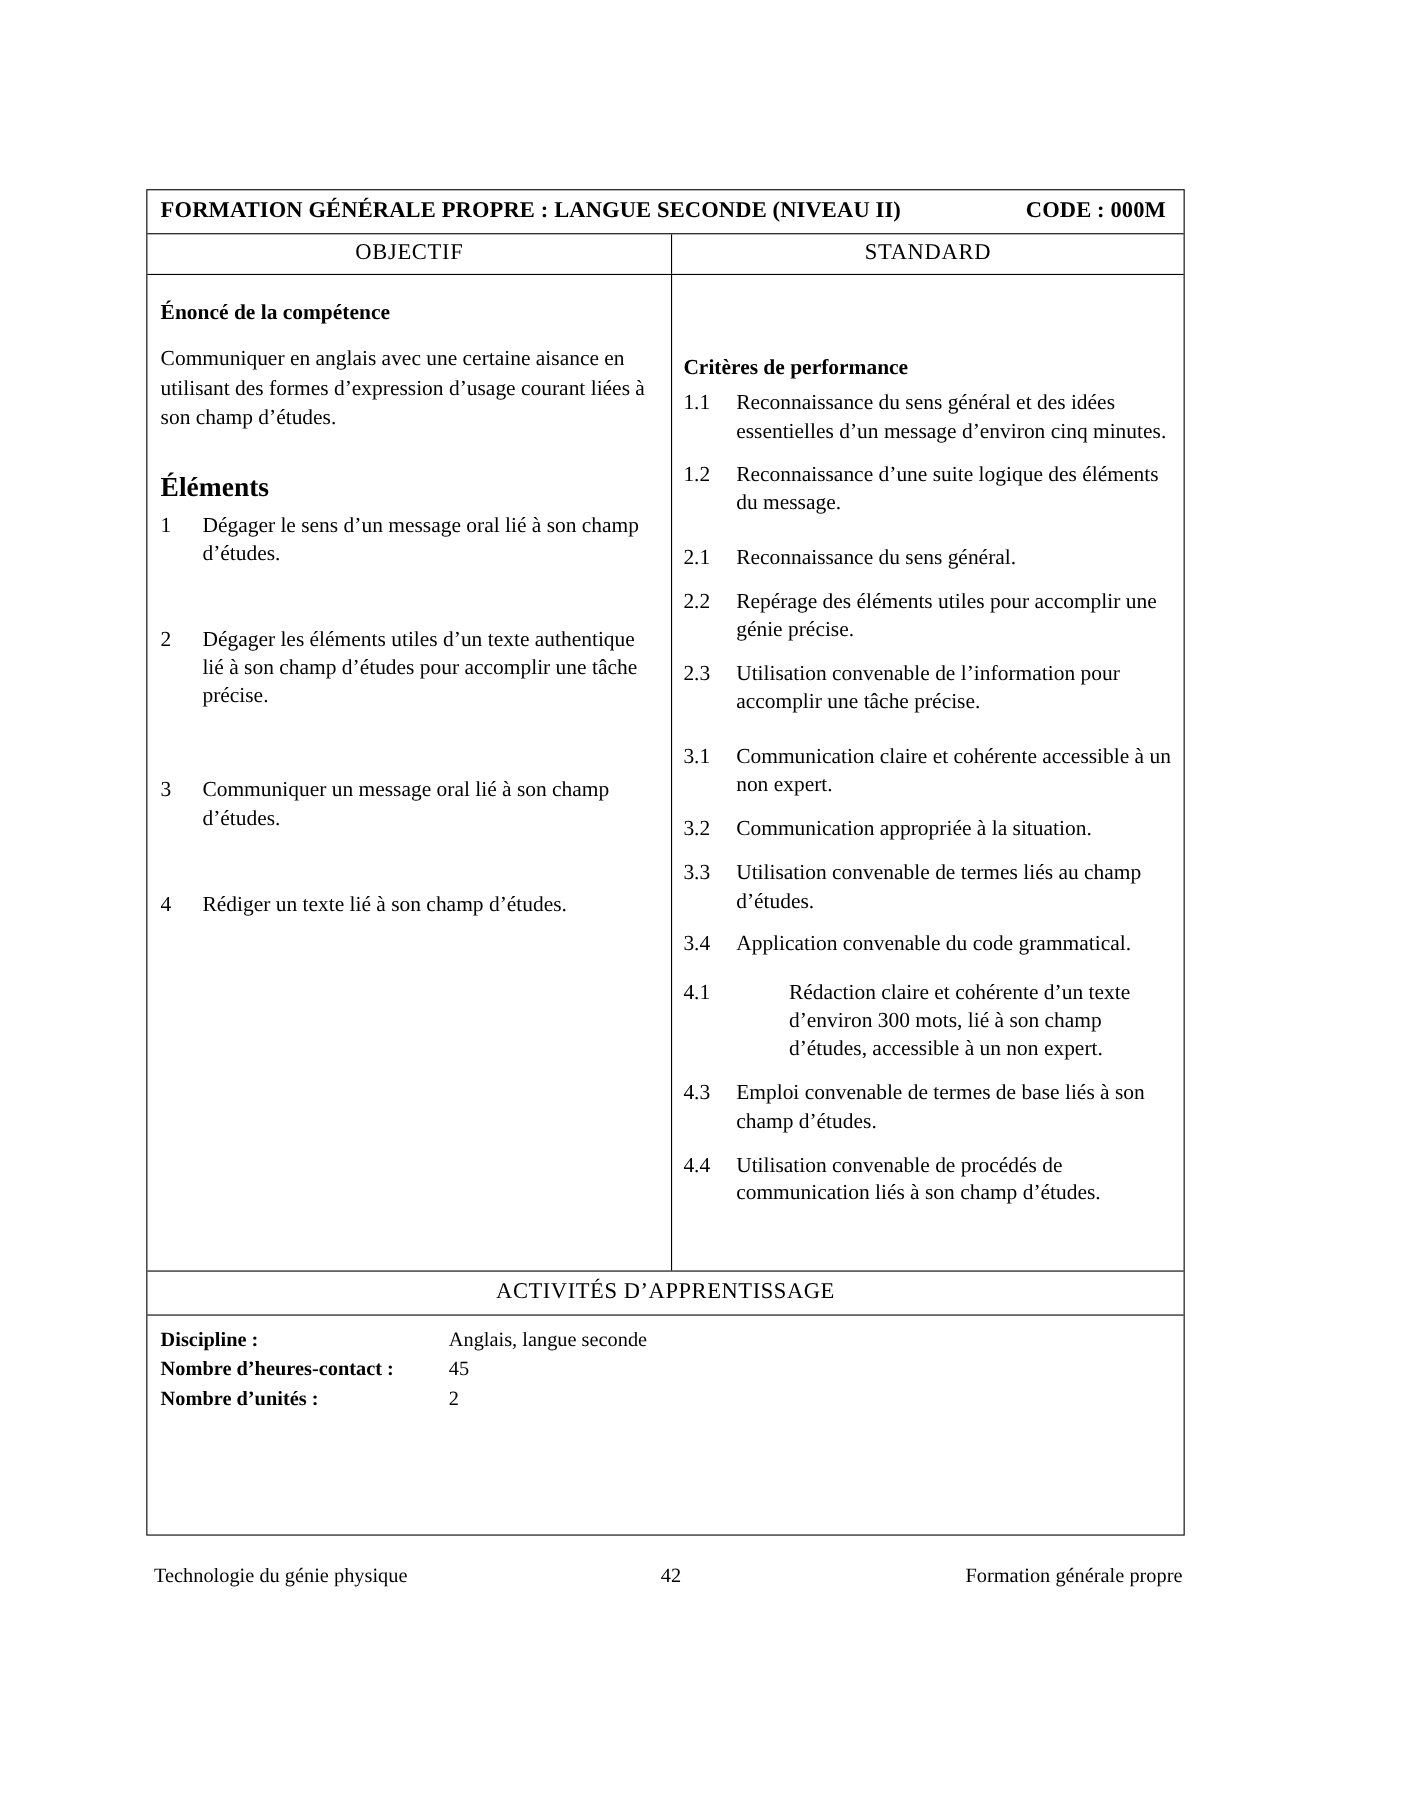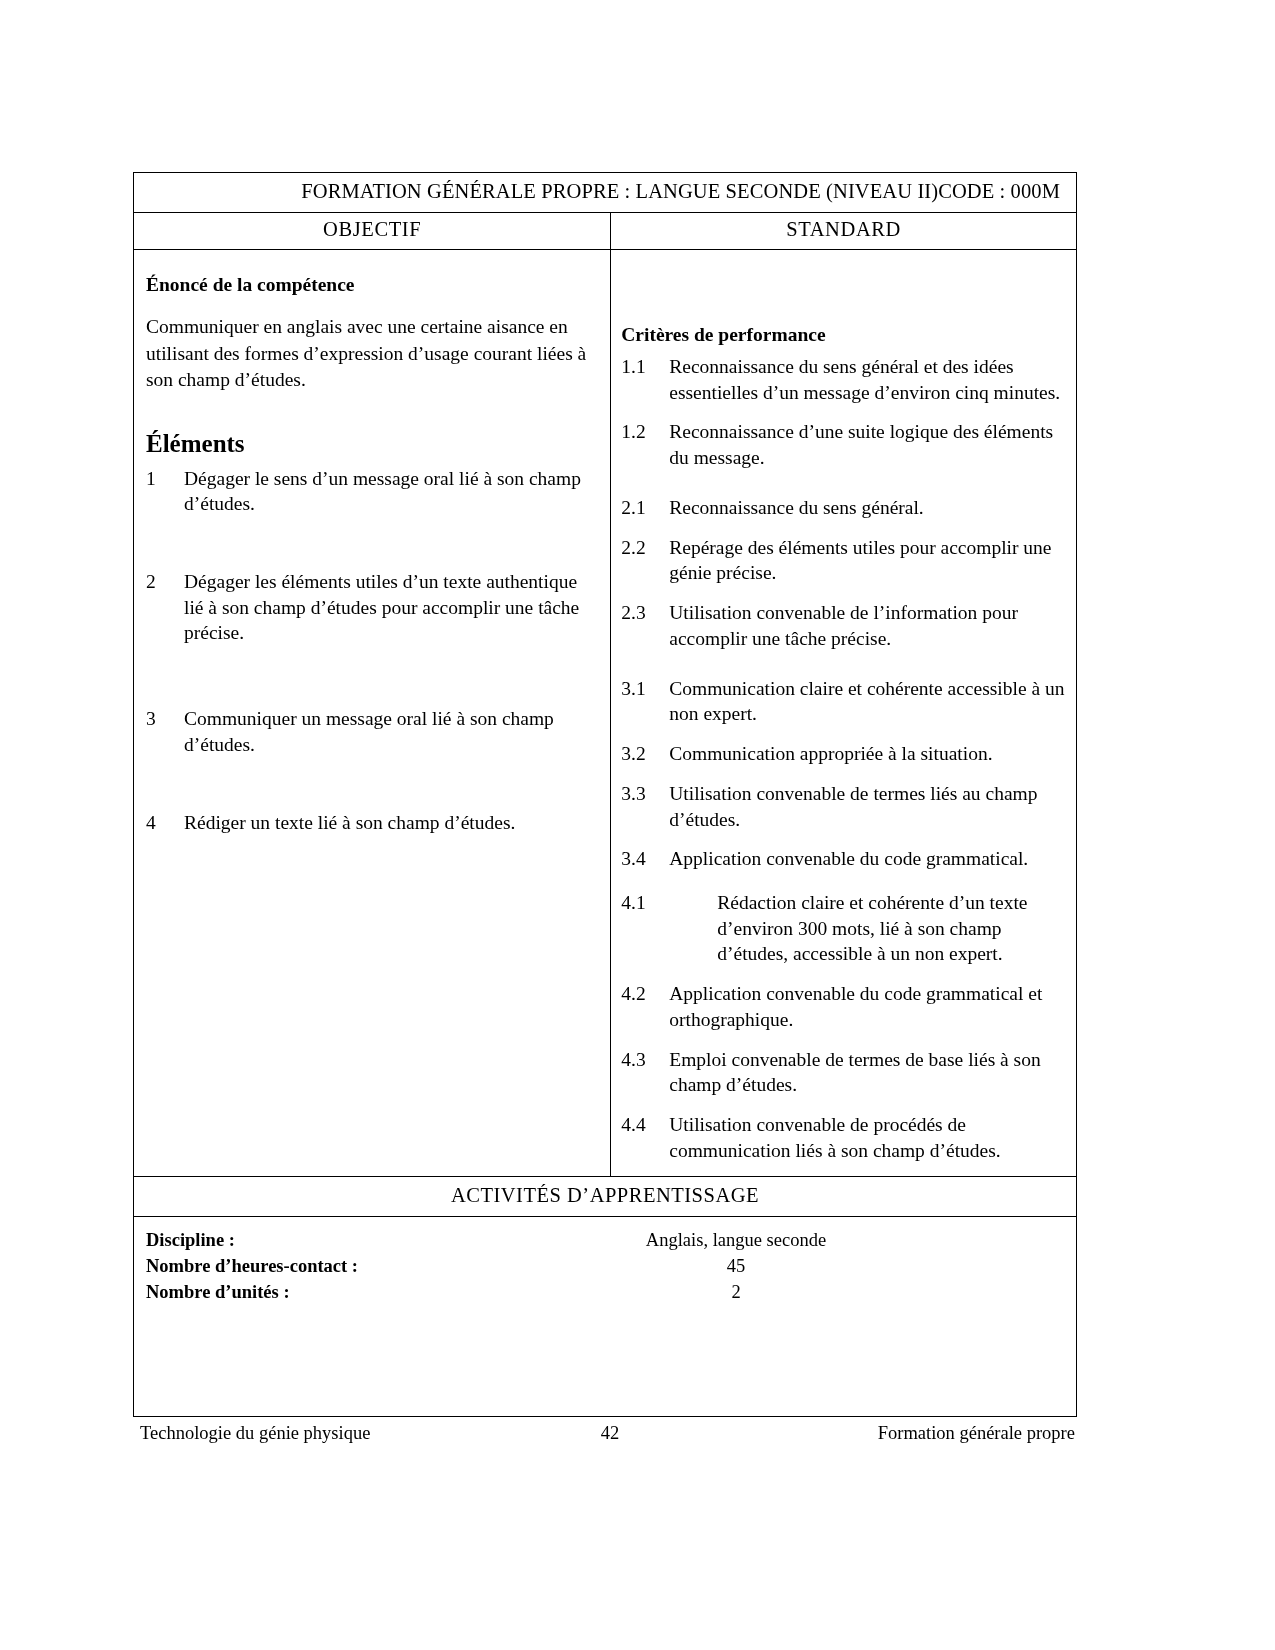--- a/index.html
+++ b/index.html
@@ -26,24 +26,25 @@
     top: 172px;
     width: 944px;
     border: 1.5px solid #000;
     box-sizing: border-box;
   }
   
   .hdr-row {
     border-bottom: 1.5px solid #000;
     padding: 7px 12px 9px 12px;
     display: flex;
-    justify-content: flex-end;
+    justify-content: space-between;
     align-items: baseline;
     font-size: 20.5px;
     letter-spacing: 0.1px;
+    font-weight: bold;
   }
   .hdr-title { white-space: nowrap; }
   .hdr-code { white-space: nowrap; padding-right: 4px;}
 
   
   .colhdr-row {
     display: flex;
     border-bottom: 1.5px solid #000;
   }
   .colhdr {
@@ -131,21 +132,21 @@
   .disc-line {
     display: flex;
     font-size: 18.5px;
     line-height: 1.42;
   }
   .disc-label {
     font-weight: bold;
     width: 262px;
     flex: 0 0 262px;
   }
-  .disc-val { flex: 1 1 auto; text-align: center; }
+  .disc-val { flex: 1 1 auto; }
 
   
   .footer {
     position: absolute;
     left: 140px;
     top: 1423px;
     width: 935px;
     display: flex;
     font-size: 18.5px;
   }
@@ -239,24 +240,20 @@
         <div class="item right-item rgap">
           <span class="num">3.4</span>
           <span class="txt">Application convenable du code grammatical.</span>
         </div>
 
         <div class="item right-item" style="margin-top:18px;gap:48px;">
           <span class="num">4.1</span>
           <span class="txt">Rédaction claire et cohérente d’un texte d’environ 300 mots, lié à son champ d’études, accessible à un non expert.</span>
         </div>
         <div class="item right-item rgap">
-          <span class="num">4.2</span>
-          <span class="txt">Application convenable du code grammatical et orthographique.</span>
-        </div>
-        <div class="item right-item rgap">
           <span class="num">4.3</span>
           <span class="txt">Emploi convenable de termes de base liés à son champ d’études.</span>
         </div>
         <div class="item right-item rgap">
           <span class="num">4.4</span>
           <span class="txt">Utilisation convenable de procédés de communication liés à son champ d’études.</span>
         </div>
       </div>
     </div>
 

